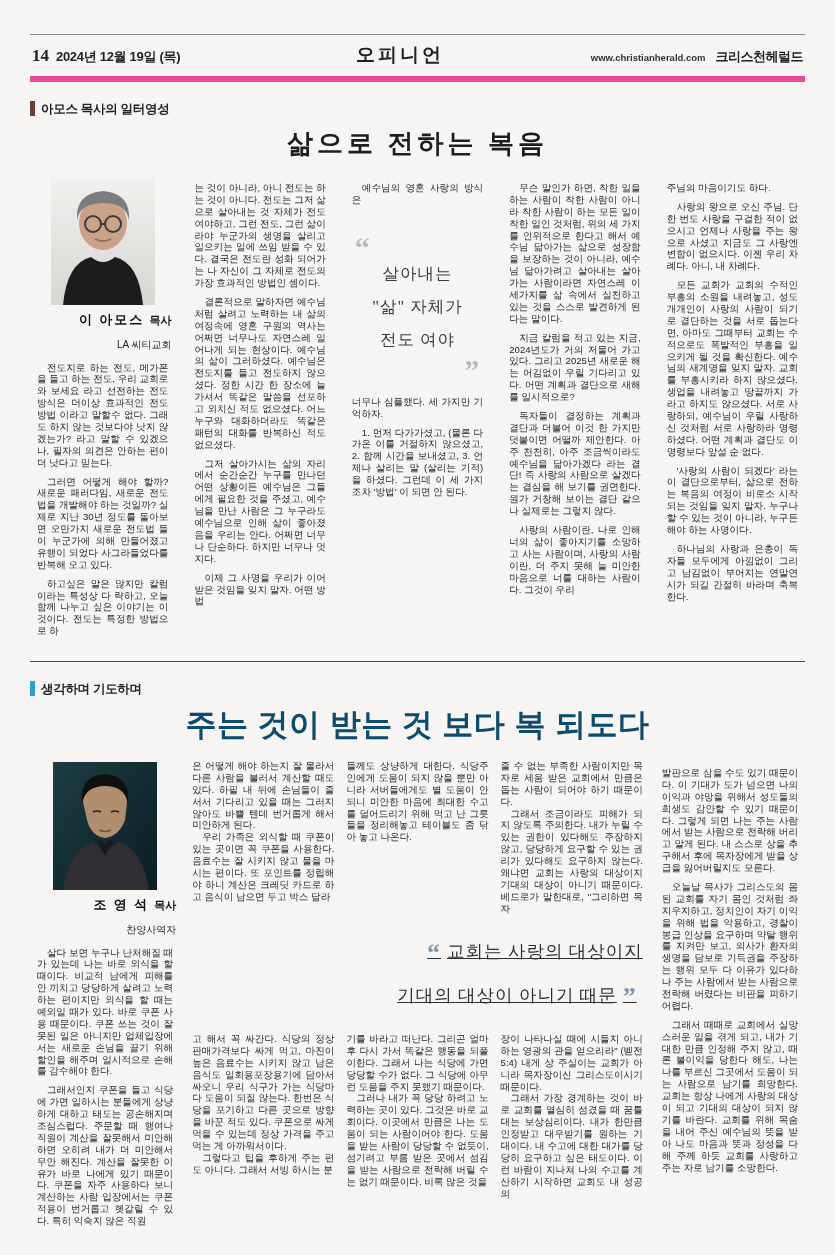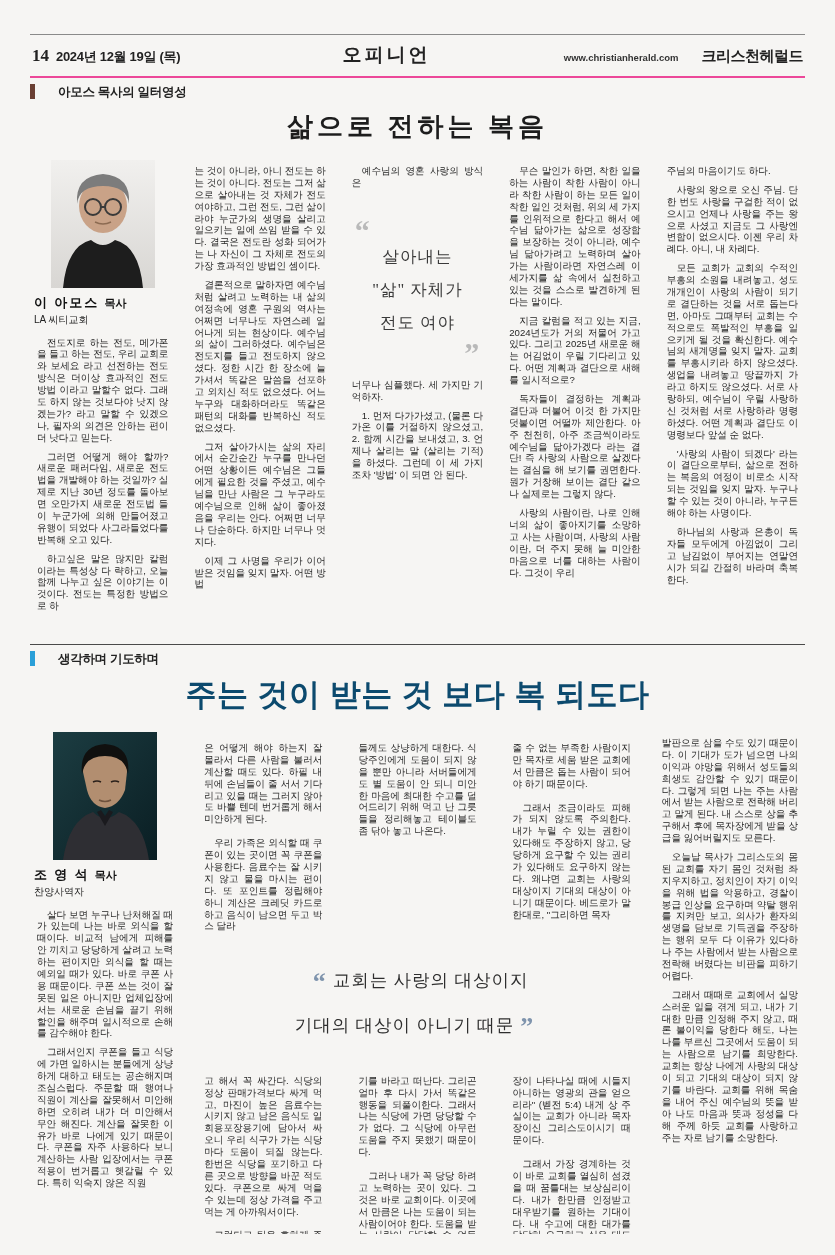--- a/index.html
+++ b/index.html
@@ -1,60 +1,60 @@
 <!DOCTYPE html>
 <html><head>
 <meta charset="utf-8">
 <style>
   html,body{margin:0;padding:0;background:#e9e8e6;}
   .page{position:relative;width:835px;height:1255px;background:#f6f5f3;color:#222;
         font-family:"Liberation Sans","DejaVu Sans",sans-serif;overflow:hidden;box-sizing:border-box;padding-top:34px;}
   
-  .header-band{margin:0 30px;border-top:1px solid #8a8a8a;border-bottom:2px solid #ec4899;
+  .header-band{margin:0 30px;border-top:1px solid #8a8a8a;border-bottom:6px solid #ec4899;
                padding:7px 2px 8px;display:flex;align-items:baseline;justify-content:space-between;}
   .h-left{display:flex;align-items:baseline;gap:7px;}
   .page-num{font-family:"Liberation Serif",serif;font-size:17px;font-weight:bold;}
   .h-date{font-size:13px;font-weight:bold;letter-spacing:-0.3px;}
   .h-center{font-size:19px;font-weight:bold;letter-spacing:3px;margin-left:29px;}
   .h-right{display:flex;align-items:baseline;gap:10px;}
   .h-url{font-size:9.5px;color:#333;font-weight:bold;}
-  .masthead{font-size:15px;font-weight:bold;letter-spacing:-0.5px;margin-left:13px;}
-  
-  .section-row{margin:6px 30px 0;display:flex;align-items:flex-start;gap:23px;}
+  .masthead{font-size:13px;font-weight:bold;letter-spacing:-0.5px;}
+  
+  .section-row{margin:19px 30px 0;display:flex;align-items:flex-start;gap:6px;}
   .section-bar{width:5px;height:15px;background:#6a3f33;}
   .section-label{font-size:12.5px;font-weight:bold;letter-spacing:-0.3px;}
   
   .headline1{margin:8px 30px 0;text-align:center;font-family:"Liberation Serif","DejaVu Serif",serif;
              font-size:26px;font-weight:600;letter-spacing:4px;color:#1d1d1d;}
   .headline2{margin:6px 30px 0;text-align:center;font-size:31px;font-weight:bold;letter-spacing:0.5px;color:#0c4a6e;}
   
   .cols{margin:14px 30px 0;display:flex;gap:12px;}
   .cols-a1{height:472px;overflow:hidden;}
   .cols-a2{height:504px;overflow:hidden;}
   .col{flex:1 1 0;min-width:0;font-size:9.6px;line-height:1.24;text-align:justify;word-break:break-all;color:#262626;}
   .col p{margin:7px;text-indent:10px;}
   .col p.cont{text-indent:0;}
   .mid{flex:3 3 0;display:flex;flex-direction:column;min-width:0;}
   .mid-row{display:flex;gap:12px;}
   .mid-row .subcol{flex:1 1 0;min-width:0;font-size:9.6px;line-height:1.24;text-align:justify;word-break:break-all;color:#262626;}
-  .subcol p{margin:12px;text-indent:10px;}
+  .subcol p{margin:0;text-indent:10px;}
   .subcol p.cont{text-indent:0;}
   
-  .author{text-align:left;margin:2px 4px 10px;}
+  .author{text-align:right;margin:2px 4px 10px;}
   .photo{display:block;margin:0 auto;width:104px;height:128px;}
   .author-name{margin-top:7px;font-family:"Liberation Serif",serif;font-size:13px;font-weight:bold;letter-spacing:2px;color:#111;}
   .author-name .nm-suffix{font-size:11px;letter-spacing:0;}
-  .author-affil{margin-top:3px;font-size:10px;color:#222;}
+  .author-affil{margin-top:11px;font-size:10px;color:#222;}
   
   .quote1{padding:26px 2px 6px;text-align:center;font-family:"Liberation Serif","DejaVu Serif",serif;
           font-size:16.5px;line-height:2.0;color:#3a3a3a;letter-spacing:1px;}
   .quote1 .qo{display:block;text-align:left;padding-left:8px;font-size:30px;line-height:0.6;color:#b9b9b9;font-weight:bold;}
   .quote1 .qc{display:block;text-align:right;padding-right:8px;font-size:30px;line-height:0.9;color:#b9b9b9;font-weight:bold;}
-  .quote2{padding:16px 0 14px;text-align:center;font-family:"Liberation Serif","DejaVu Serif",serif;
-          font-size:17.5px;line-height:1.7;color:#2e2e2e;letter-spacing:1px;}
+  .quote2{padding:16px 0 14px;text-align:right;font-family:"Liberation Serif","DejaVu Serif",serif;
+          font-size:17.5px;line-height:1.7;color:#2e2e2e;letter-spacing:1px;text-decoration:underline;}
   .quote2 .qo,.quote2 .qc{font-size:26px;color:#7f94ad;font-weight:bold;vertical-align:-4px;padding:0 6px;}
   
   .divider{margin:14px 30px 0;border-top:1.5px solid #4a4a4a;}
 </style>
 </head>
 <body>
 
 <div class="page">
 
   <div class="header-band">
@@ -121,21 +121,21 @@
         <div>살아내는</div>
         <div>"삶" 자체가</div>
         <div>전도 여야</div>
         <span class="qc">”</span>
       </div>
       <p class="cont">너무나 심플했다. 세 가지만 기억하자.</p>
       <p>1. 먼저 다가가셨고, (물론 다가온 이를 거절하지 않으셨고, 2. 함께 시간을 보내셨고, 3. 언제나 살리는 말 (살리는 기적) 을 하셨다. 그런데 이 세 가지 조차 '방법' 이 되면 안 된다.</p>
     </div>
 
     <div class="col">
-      <p>무슨 말인가 하면, 착한 일을 하는 사람이 착한 사람이 아니라 착한 사람이 하는 모든 일이 착한 일인 것처럼, 위의 세 가지를 인위적으로 한다고 해서 예수님 닮아가는 삶으로 성장함을 보장하는 것이 아니라, 예수님 닮아가려고 노력하며 살아가는 사람이라면 자연스레 이 세가지를 삶 속에서 실천하고 있는 것을 스스로 발견하게 된다는 말이다.</p>
+      <p>무슨 말인가 하면, 착한 일을 하는 사람이 착한 사람이 아니라 착한 사람이 하는 모든 일이 착한 일인 것처럼, 위의 세 가지를 인위적으로 한다고 해서 예수님 닮아가는 삶으로 성장함을 보장하는 것이 아니라, 예수님 닮아가려고 살아내는 살아가는 사람이라면 자연스레 이 세가지를 삶 속에서 실천하고 있는 것을 스스로 발견하게 된다는 말이다.</p>
       <p>지금 칼럼을 적고 있는 지금, 2024년도가 거의 저물어 가고 있다. 그리고 2025년 새로운 해는 어김없이 우릴 기다리고 있다. 어떤 계획과 결단으로 새해를 일시적으로?</p>
       <p>독자들이 결정하는 계획과 결단과 더불어 이것 한 가지만 덧붙이면 어떨까 제안한다. 아주 천천히, 아주 조금씩이라도 예수님을 닮아가겠다 라는 결단! 즉 사랑의 사람으로 살겠다는 결심을 해 보기를 권면한다. 뭔가 거창해 보이는 결단 같으나 실제로는 그렇지 않다.</p>
       <p>사랑의 사람이란, 나로 인해 너의 삶이 좋아지기를 소망하고 사는 사람이며, 사랑의 사람이란, 더 주지 못해 늘 미안한 마음으로 너를 대하는 사람이다. 그것이 우리</p>
     </div>
 
     <div class="col">
       <p class="cont">주님의 마음이기도 하다.</p>
       <p>사랑의 왕으로 오신 주님. 단 한 번도 사랑을 구걸한 적이 없으시고 언제나 사랑을 주는 왕으로 사셨고 지금도 그 사랑엔 변함이 없으시다. 이젠 우리 차례다. 아니, 내 차례다.</p>
       <p>모든 교회가 교회의 수적인 부흥의 소원을 내려놓고, 성도 개개인이 사랑의 사람이 되기로 결단하는 것을 서로 돕는다면, 아마도 그때부터 교회는 수적으로도 폭발적인 부흥을 일으키게 될 것을 확신한다. 예수님의 새계명을 잊지 말자. 교회를 부흥시키라 하지 않으셨다. 생업을 내려놓고 땅끝까지 가라고 하지도 않으셨다. 서로 사랑하되, 예수님이 우릴 사랑하신 것처럼 서로 사랑하라 명령하셨다. 어떤 계획과 결단도 이 명령보다 앞설 순 없다.</p>
       <p>'사랑의 사람이 되겠다' 라는 이 결단으로부터, 삶으로 전하는 복음의 여정이 비로소 시작되는 것임을 잊지 말자. 누구나 할 수 있는 것이 아니라, 누구든 해야 하는 사명이다.</p>

